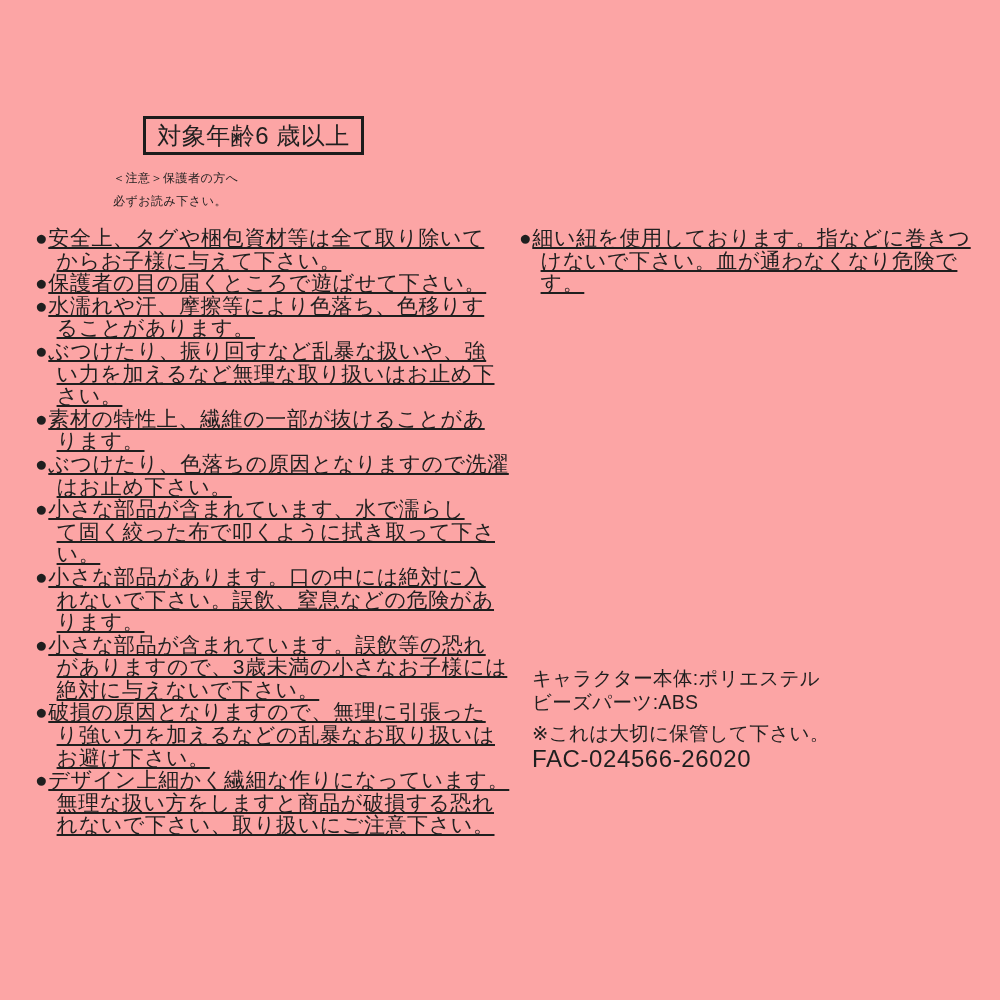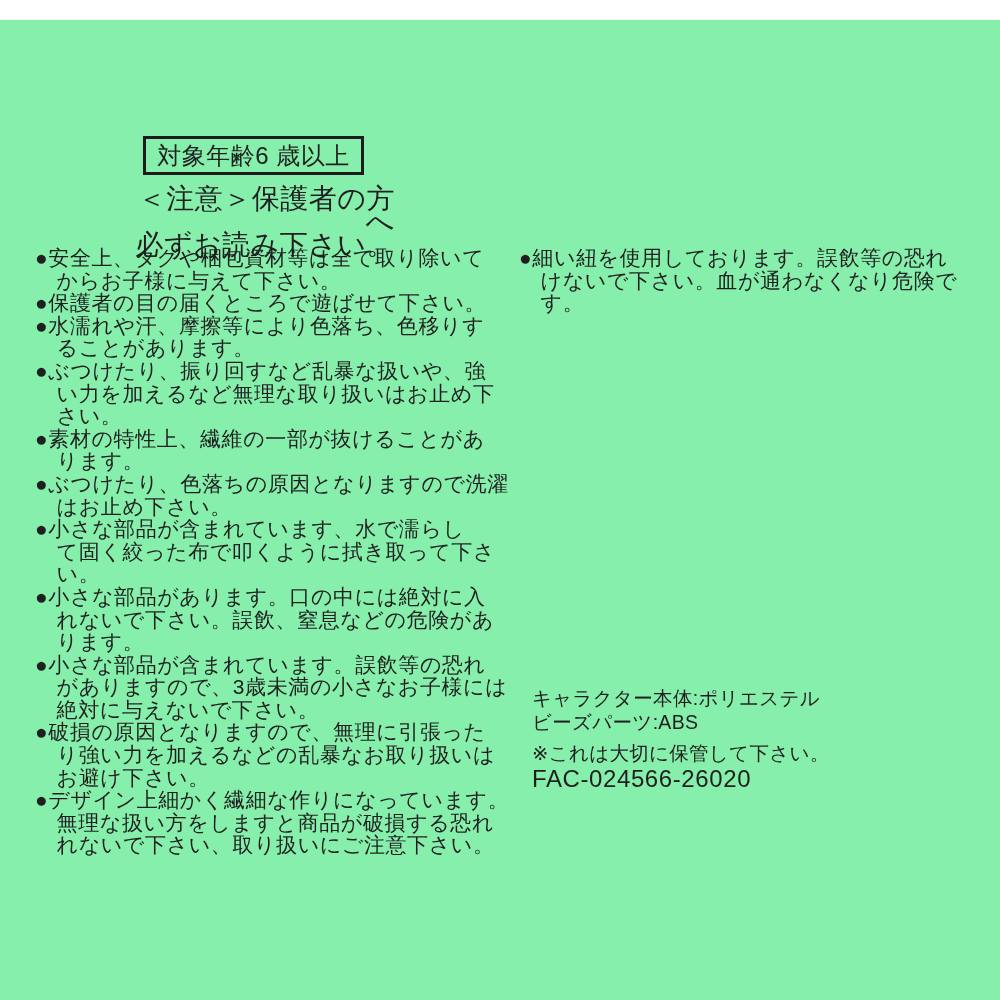--- a/index.html
+++ b/index.html
@@ -4,44 +4,44 @@
 <style>
   html, body { margin: 0; padding: 0; }
   body {
     width: 1000px; height: 1000px;
     background: #ffffff;
     font-family: "Liberation Sans", "DejaVu Sans", sans-serif;
     color: #1f1f1f;
     position: relative;
     overflow: hidden;
   }
-  .page { position: absolute; inset: 0; background: #86efac; margin-top: 20px; }
+  .page { position: absolute; inset: 0; background: #fca5a5; }
 
   
   .age-box {
     position: absolute; left: 143px; top: 116px;
     width: 221px; height: 39px;
     border: 3px solid #1c1c1c;
     box-sizing: border-box;
     display: flex; align-items: center; justify-content: center;
     font-size: 24px; letter-spacing: 0.5px;
     white-space: nowrap;
   }
   .notice-head {
     position: absolute; left: 113px; top: 167px; width: 282px;
-    text-align: right;
-    font-size: 28px; line-height: 23px; letter-spacing: 0.5px;
+    text-align: left;
+    font-size: 12px; line-height: 23px; letter-spacing: 0.5px;
   }
 
   
   .col { position: absolute; font-size: 21px; line-height: 22.6px; letter-spacing: 0.6px; }
   .col-left  { left: 35px;  top: 227px; width: 482px; }
   .col-right { left: 519px; top: 227px; width: 478px; }
   .witem { padding-left: 21.6px; text-indent: -21.6px; }
-  .wtext { white-space: pre-line; }
+  .wtext { white-space: pre-line; text-decoration: underline; }
   .bmark { display: inline; }
 
   
   .product-info {
     position: absolute; left: 532px; top: 666px;
     font-size: 19.5px; line-height: 24px; letter-spacing: 0.3px;
   }
   .keep-note { margin-top: 7px; line-height: 25px; }
   .product-code {
     font-size: 24px; line-height: 25px; letter-spacing: 0.6px;
@@ -85,21 +85,21 @@
 絶対に与えないで下さい。</span></div>
     <div class="witem"><span class="bmark">●</span><span class="wtext">破損の原因となりますので、無理に引張った
 り強い力を加えるなどの乱暴なお取り扱いは
 お避け下さい。</span></div>
     <div class="witem"><span class="bmark">●</span><span class="wtext">デザイン上細かく繊細な作りになっています。
 無理な扱い方をしますと商品が破損する恐れ
 れないで下さい、取り扱いにご注意下さい。</span></div>
   </div>
 
   <div class="col col-right">
-    <div class="witem"><span class="bmark">●</span><span class="wtext">細い紐を使用しております。誤飲等の恐れ
+    <div class="witem"><span class="bmark">●</span><span class="wtext">細い紐を使用しております。指などに巻きつ
 けないで下さい。血が通わなくなり危険です。</span></div>
   </div>
 
   <div class="product-info">
     <div>キャラクター本体:ポリエステル</div>
     <div>ビーズパーツ:ABS</div>
     <div class="keep-note">※これは大切に保管して下さい。</div>
     <div class="product-code">FAC-024566-26020</div>
   </div>
 

